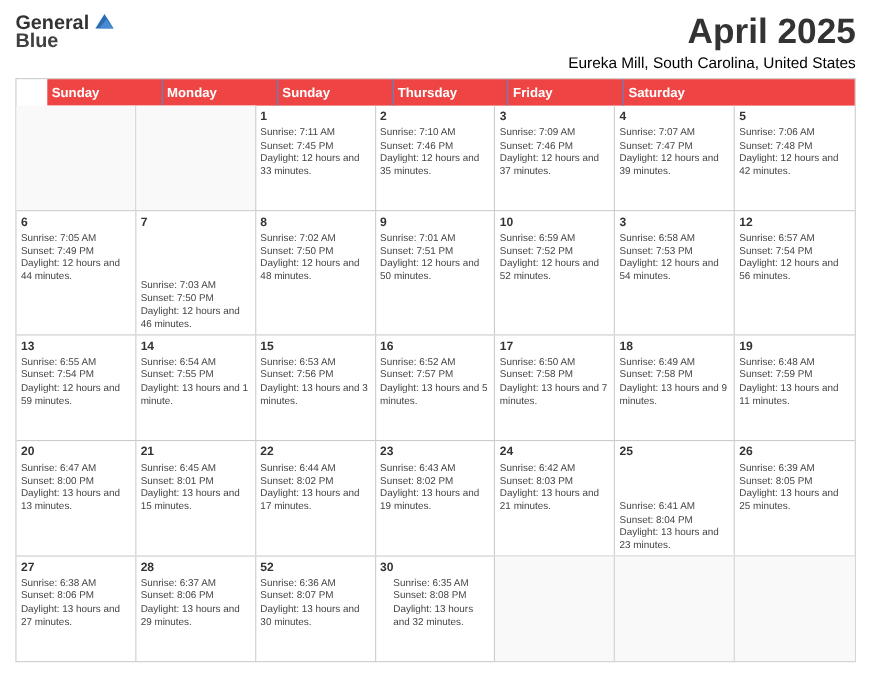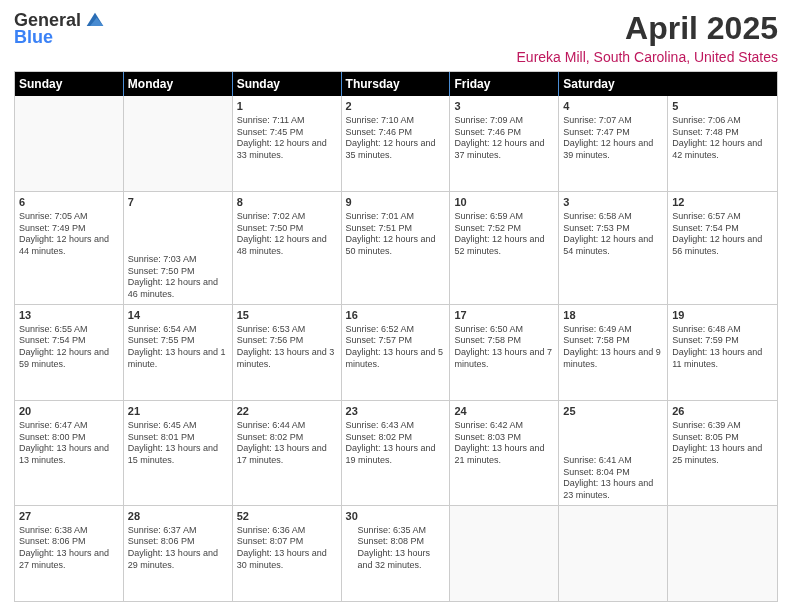--- a/index.html
+++ b/index.html
@@ -35,50 +35,51 @@
       gap: 2px;
     }
     .logo-general {
       font-size: 18px;
       font-weight: bold;
       color: #333;
     }
     .logo-blue {
       font-size: 18px;
       font-weight: bold;
-      color: #3b82f6;
+      color: #404040;
     }
     .logo-icon {
       width: 20px;
       height: 20px;
       margin-left: 2px;
     }
     .header-right {
       text-align: right;
     }
     .title {
       font-size: 32px;
       font-weight: bold;
       color: #333;
     }
     .subtitle {
       font-size: 14px;
-      color: #be185d;
+      color: #000000;
       margin-top: 2px;
     }
     .calendar {
       flex: 1;
       display: flex;
       flex-direction: column;
       border: 1px solid #ccc;
     }
     .cal-header {
       display: grid;
       grid-template-columns: repeat(7, 1fr);
-      background: #000000;
+      background: #ef4444;
+      margin-left: 28px;
     }
     .cal-header-cell {
       color: #fff;
       font-size: 12px;
       font-weight: bold;
       padding: 5px 4px;
       text-align: left;
       border-right: 1px solid #4a8dd5;
     }
     .cal-header-cell:last-child { border-right: none; }

